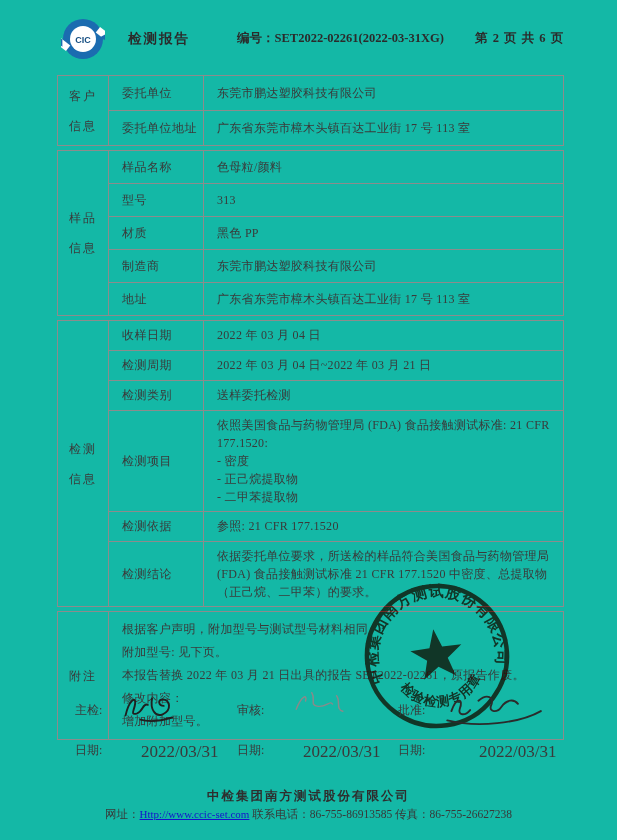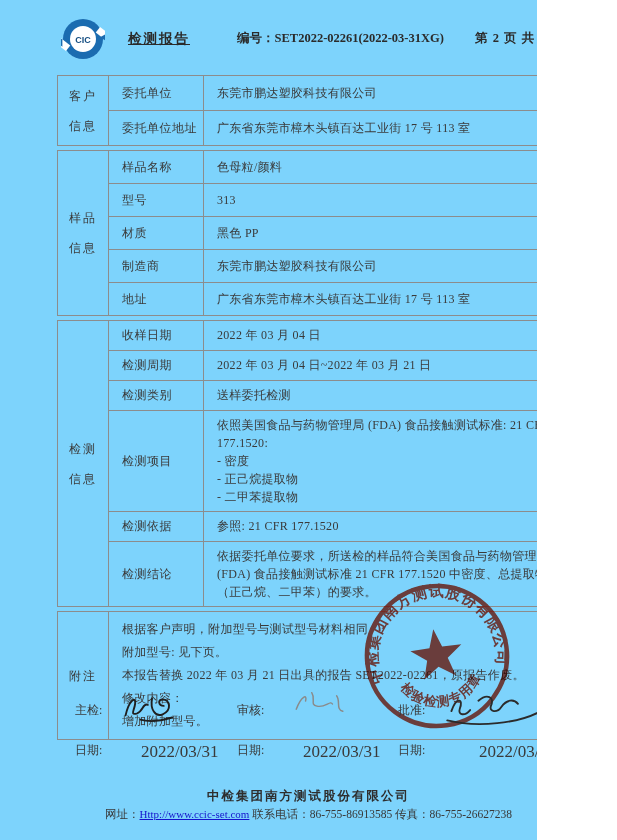--- a/index.html
+++ b/index.html
@@ -1,27 +1,27 @@
 <!DOCTYPE html>
 <html><head>
 <meta charset="utf-8">
 <style>
   html,body{margin:0;padding:0;background:#ffffff;}
   .page{
     position:relative;
-    width:537px;height:840px;
-    background:#7dd3fc;
+    width:617px;height:840px;
+    background:#14b8a6;
     font-family:"Liberation Serif","DejaVu Serif",serif;
     color:#3a3a3a;
     overflow:hidden;
   }
   
   .hdr{position:absolute;top:0;left:0;width:617px;height:75px;}
   .logo{position:absolute;left:61px;top:17px;width:44px;height:44px;}
-  .hdr-title{position:absolute;left:128px;top:30px;font-size:13.5px;font-weight:bold;color:#2b2b2b;letter-spacing:2px;text-decoration:underline;}
+  .hdr-title{position:absolute;left:128px;top:30px;font-size:13.5px;font-weight:bold;color:#2b2b2b;letter-spacing:2px;}
   .hdr-no{position:absolute;left:237px;top:30px;font-size:12.5px;font-weight:bold;color:#2b2b2b;}
   .hdr-page{position:absolute;left:475px;top:30px;font-size:12.5px;font-weight:bold;color:#2b2b2b;letter-spacing:1px;}
   
   .tables{position:absolute;top:75px;left:57px;width:506px;}
   table.sec{border-collapse:collapse;table-layout:fixed;width:506px;margin:0 0 4px 0;}
   table.sec td{border:1px solid #8c8c8c;font-size:12px;color:#3a3a3a;vertical-align:middle;}
   col.c1{width:51px;} col.c2{width:95px;} col.c3{width:360px;}
   col.cw{width:455px;}
   td.name{text-align:center;white-space:pre-line;line-height:30px;letter-spacing:2px;padding:0;}
   td.lab{padding:2px 4px 2px 13px;letter-spacing:0.5px;}

